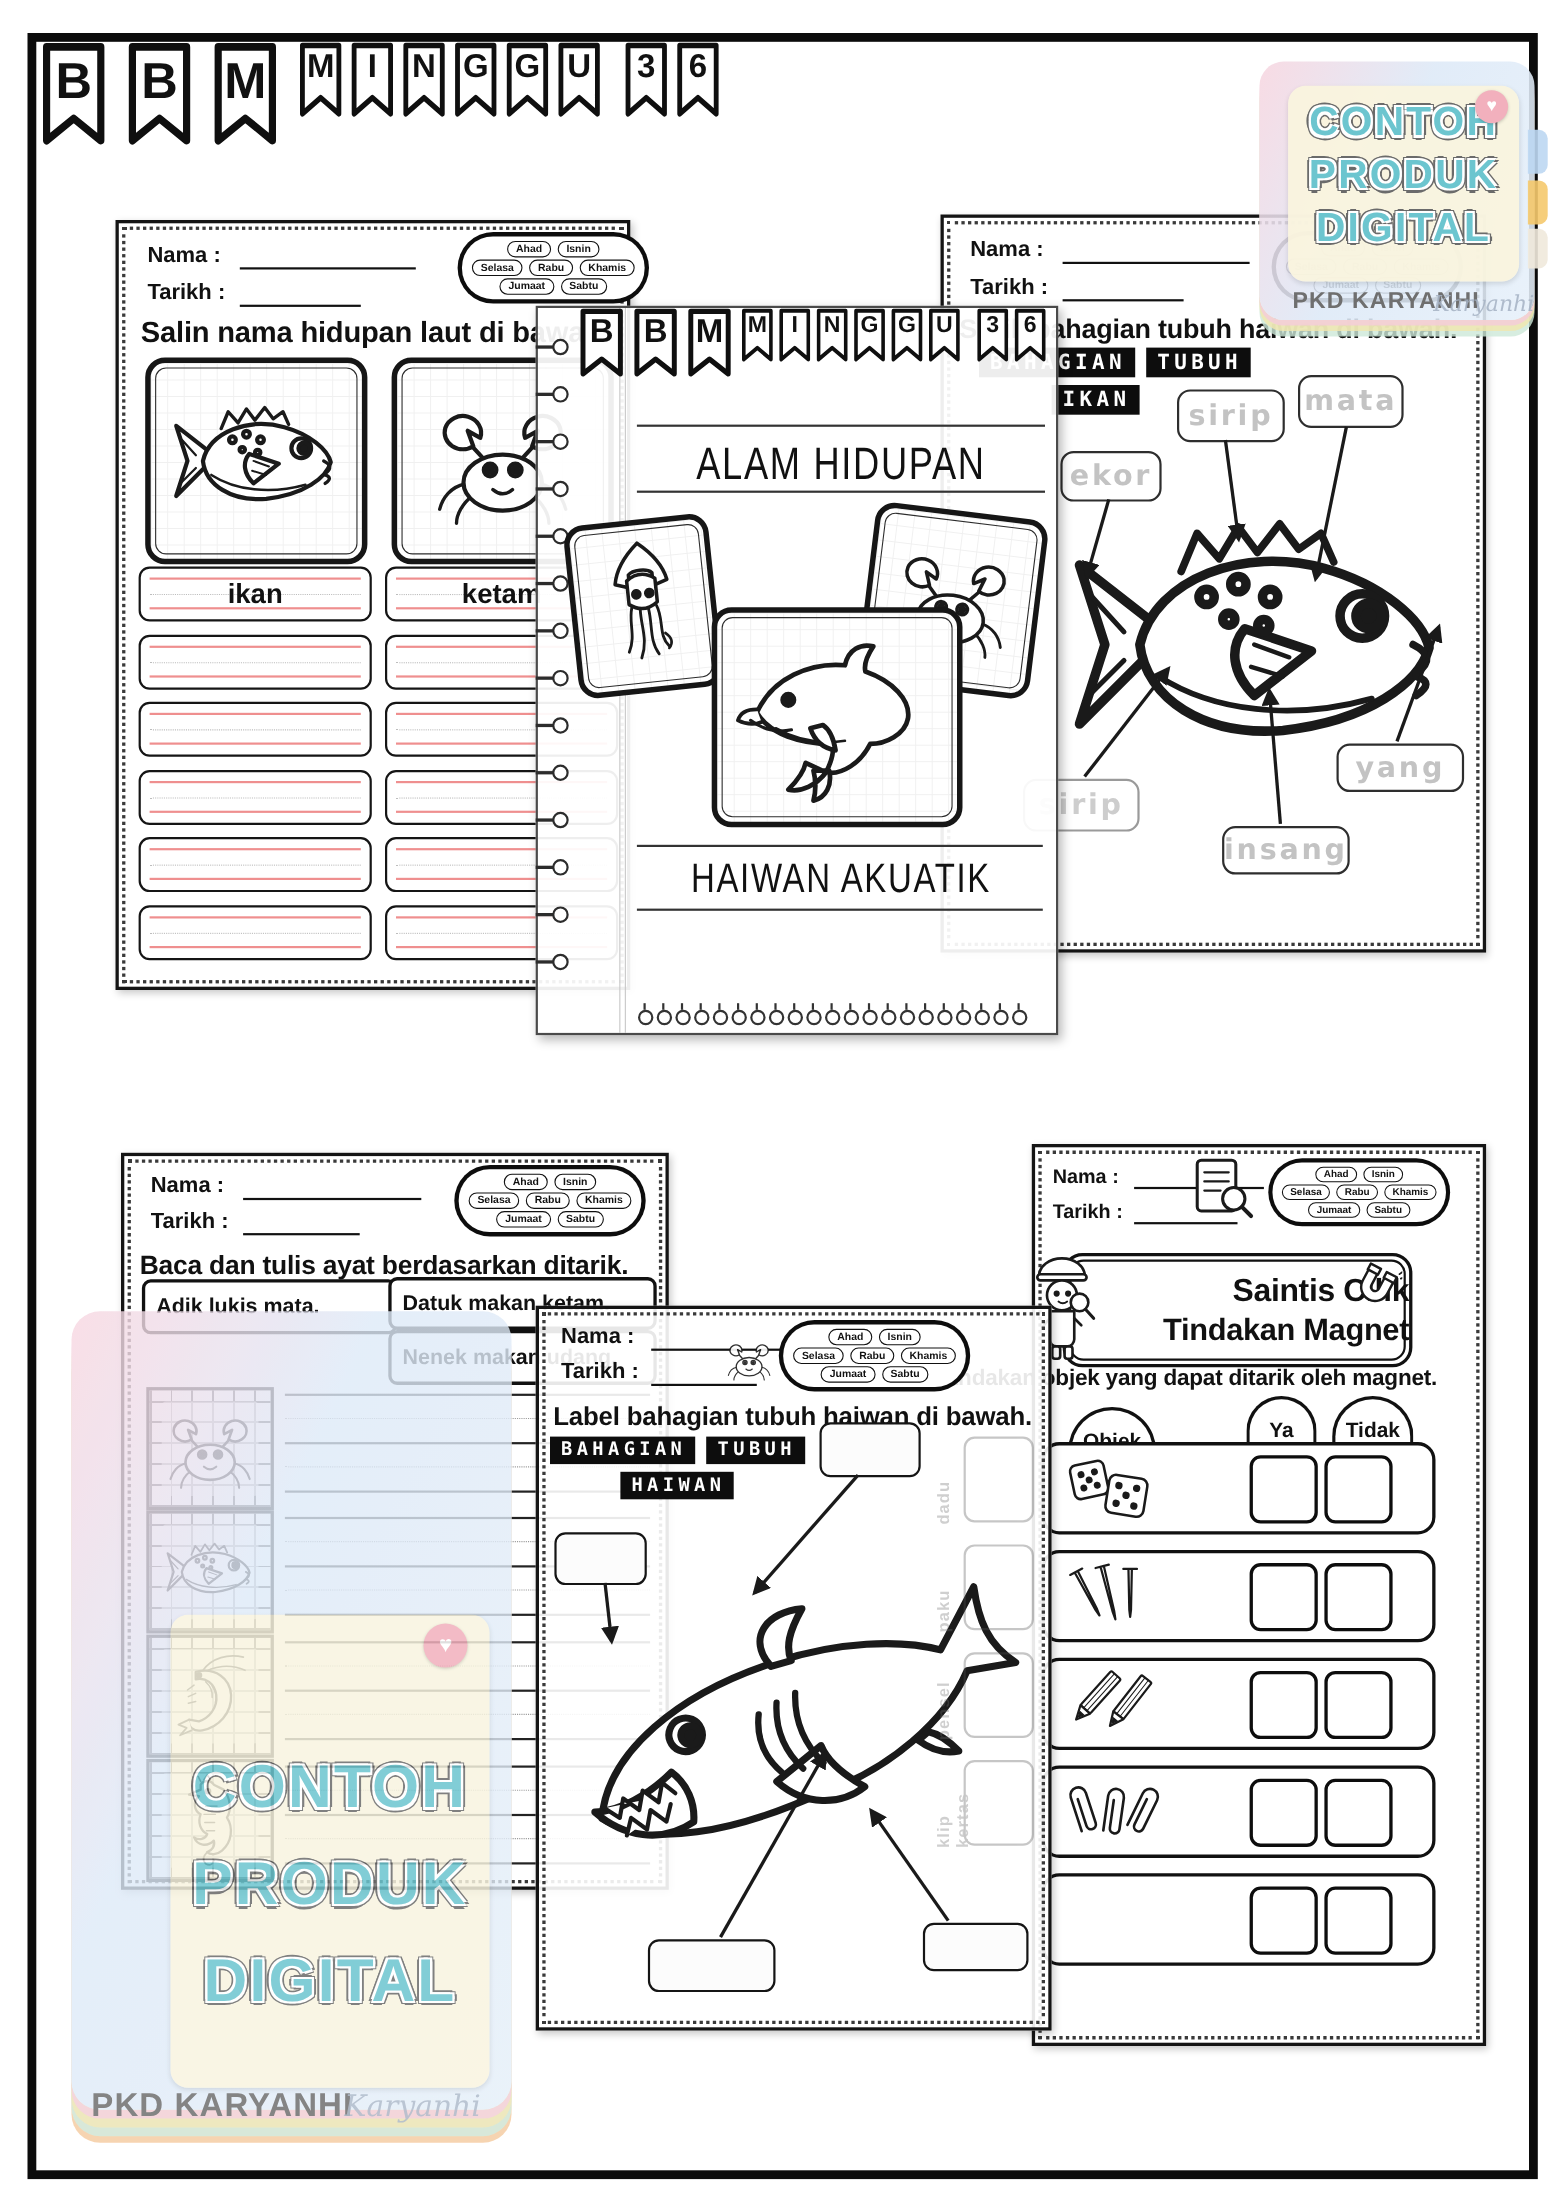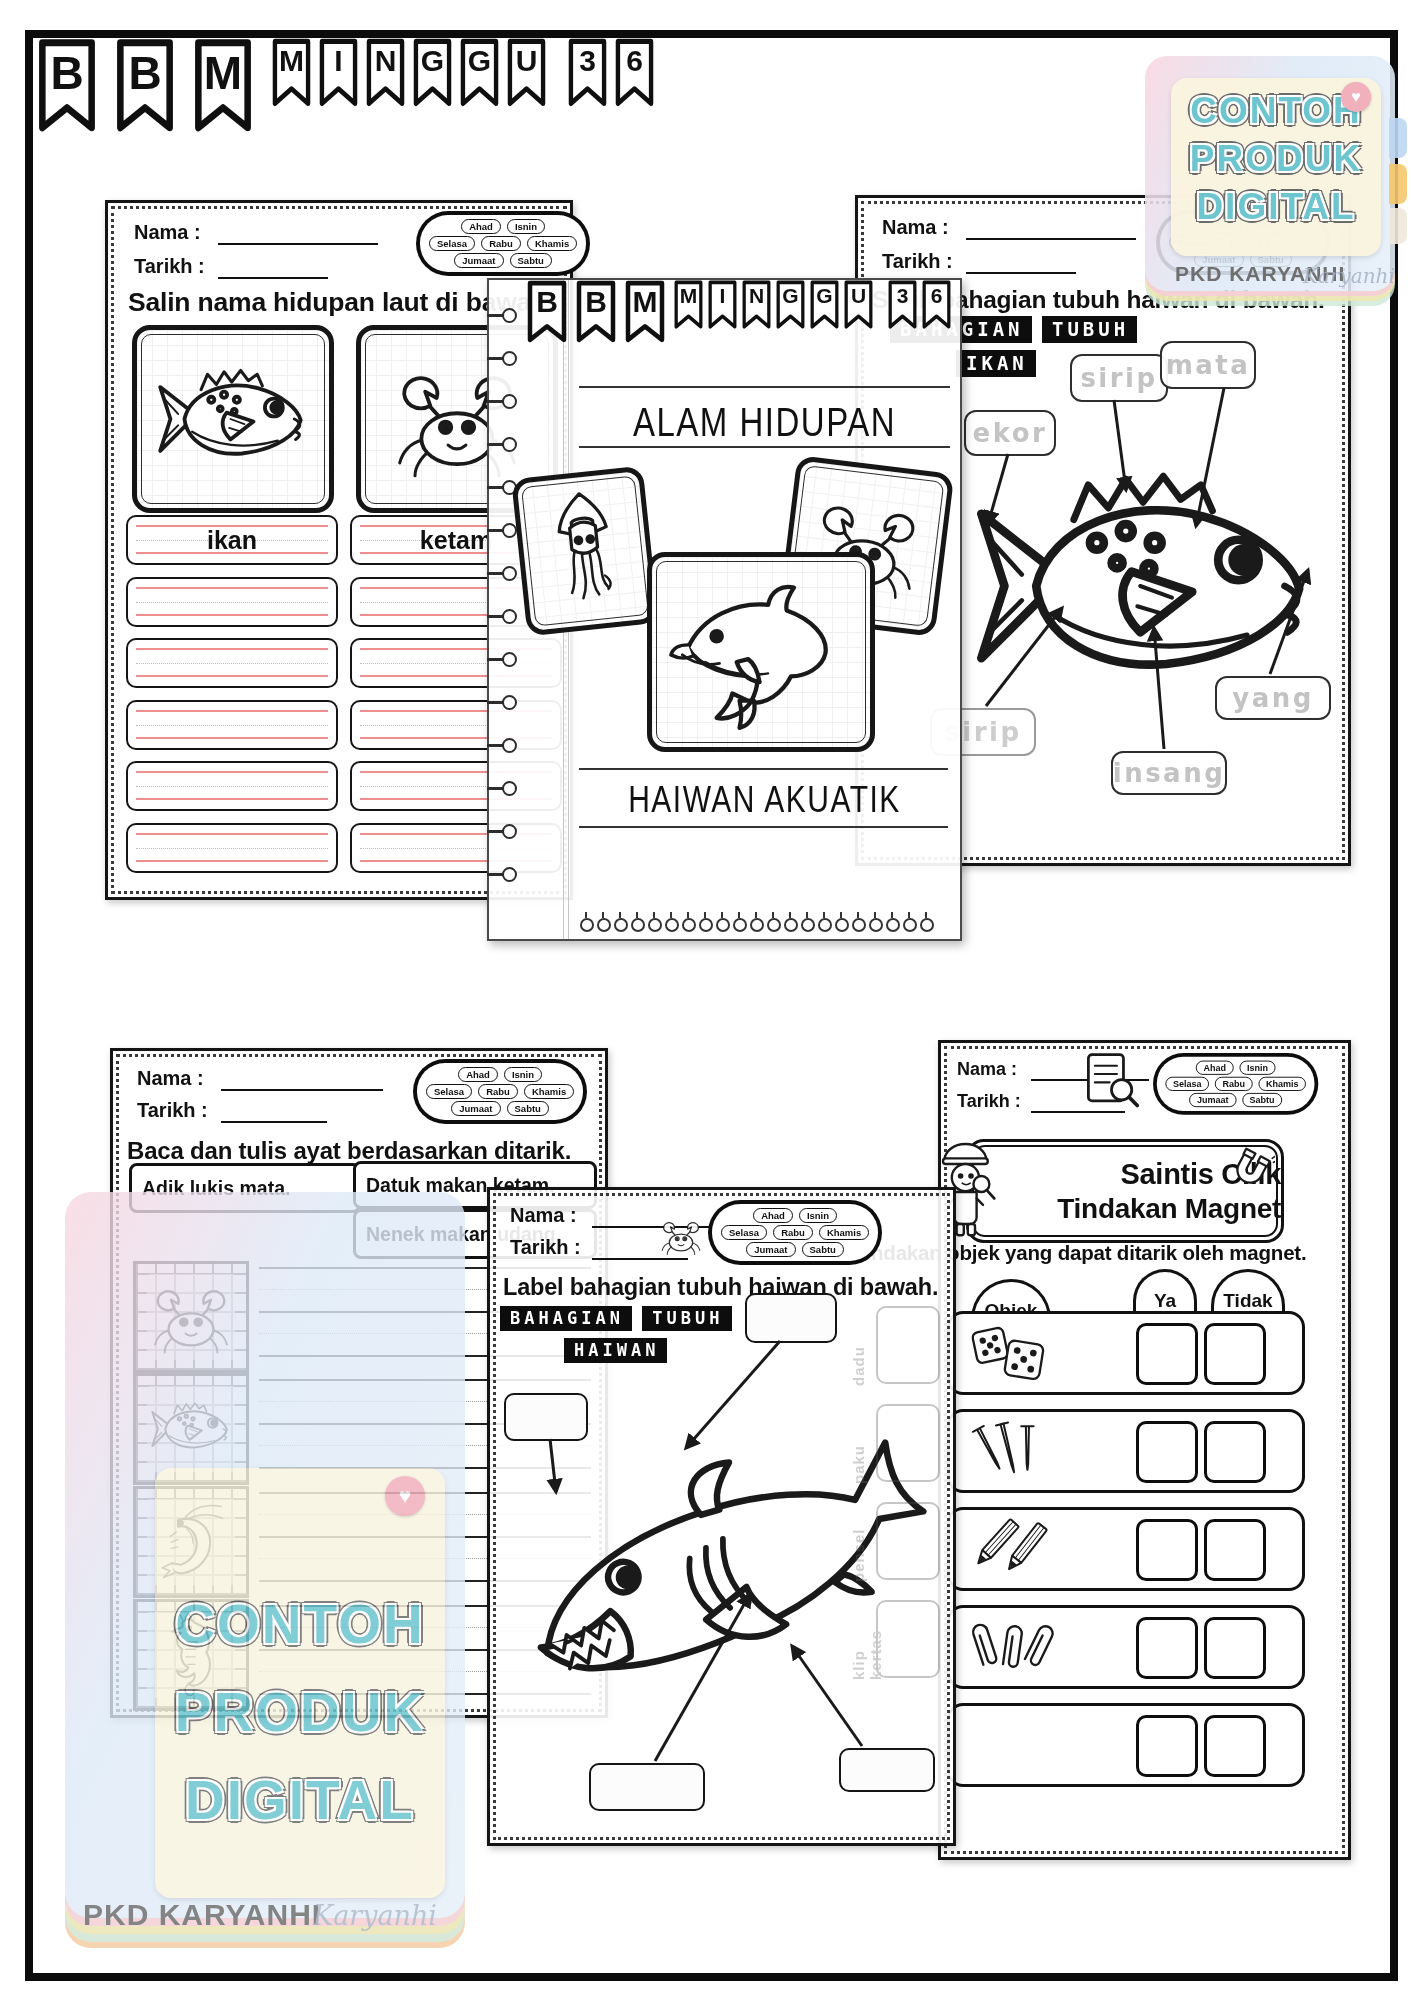--- a/index.html
+++ b/index.html
@@ -550,21 +550,21 @@
     <div style="position:absolute;left:98px;top:152px">
       <span class="chip">IKAN</span>
     </div>
 
     <svg class="icon" style="position:absolute;left:92px;top:258px" viewBox="0 0 130 90" width="392" height="260">
         <use href="#sym-fish"></use>
       </svg>
 
     <div class="trace" style="left:106px;top:212px;width:88px;height:42px">ekor</div>
     <div class="trace" style="left:212px;top:156px;width:94px;height:44px">sirip</div>
-    <div class="trace" style="left:302px;top:143px;width:92px;height:44px">mata</div>
+    <div class="trace" style="left:322px;top:143px;width:92px;height:44px">mata</div>
     <div class="trace lite" style="left:72px;top:510px;width:102px;height:44px">sirip</div>
     <div class="trace" style="left:253px;top:553px;width:112px;height:40px">insang</div>
     <div class="trace" style="left:357px;top:478px;width:112px;height:40px">yang</div>
 
     <svg class="arrows" viewBox="0 0 490 665">
       <g stroke="#1a1a1a" stroke-width="3" fill="none">
         <line x1="150" y1="256" x2="130" y2="326" marker-end="url(#arrh)"></line>
         <line x1="256" y1="202" x2="268" y2="292" marker-end="url(#arrh)"></line>
         <line x1="366" y1="190" x2="338" y2="328" marker-end="url(#arrh)"></line>
         <line x1="128" y1="508" x2="204" y2="410" marker-end="url(#arrh)"></line>

